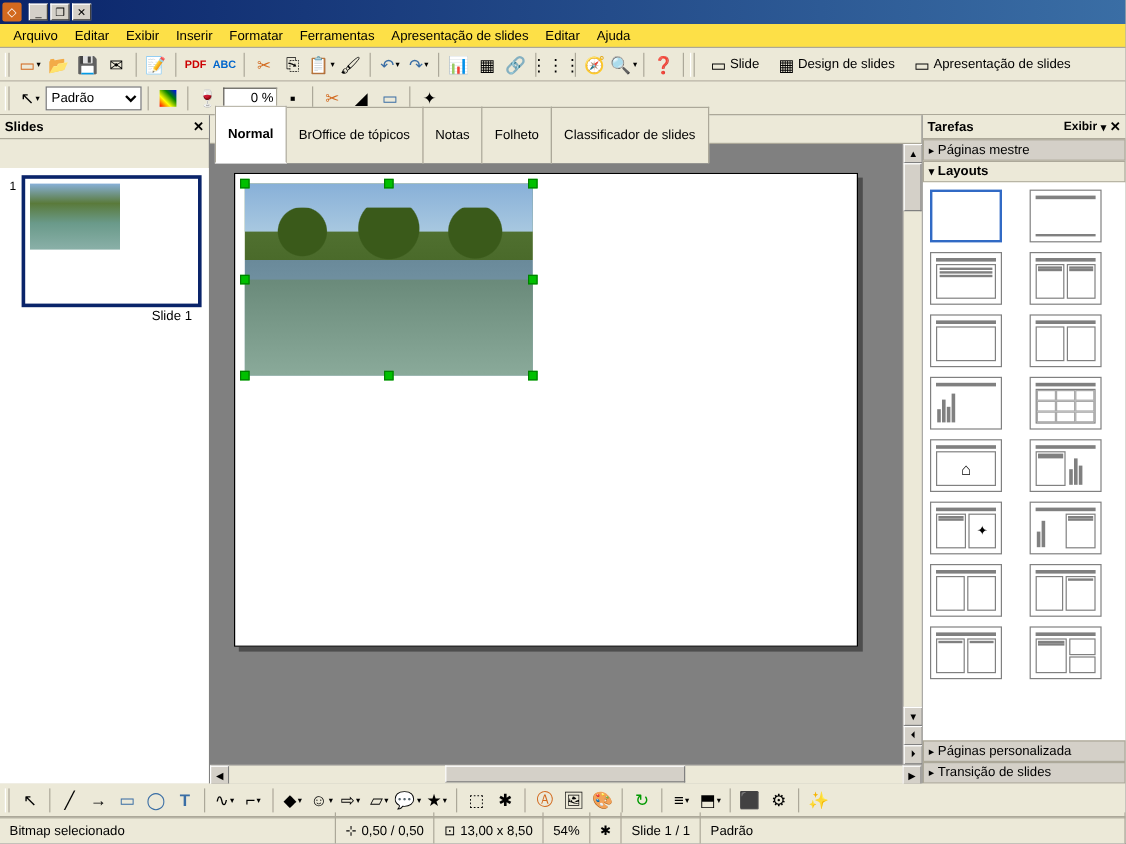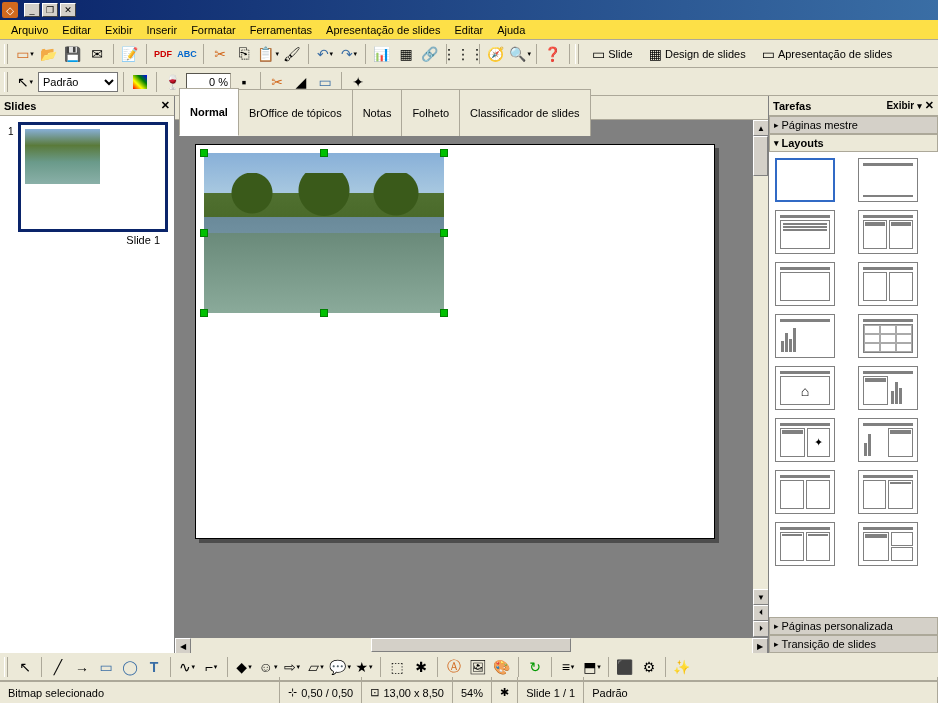--- a/index.html
+++ b/index.html
@@ -17,21 +17,21 @@
 .tbtn { width: 22px; height: 22px; display: flex; align-items: center; justify-content: center; border: 1px solid transparent; cursor: default; position: relative; }
 .tbtn-txt { height: 22px; padding: 0 6px; display: flex; align-items: center; gap: 3px; border: 1px solid transparent; cursor: default; }
 .sep { width: 1px; height: 20px; background: #aca899; margin: 0 3px; }
 .grip { width: 4px; height: 20px; border-left: 1px solid #fff; border-right: 1px solid #aca899; margin-right: 4px; }
 .dropdown-arrow { font-size: 7px; margin-left: 1px; }
 select.combo { height: 20px; font-size: 11px; background: #fff; width: 80px; }
 input.zoombox { width: 45px; height: 18px; font-size: 11px; border: 1px inset #aca899; text-align: right; padding-right: 2px; }
 
 .mainarea { flex: 1; display: flex; min-height: 0; }
 
-.slidepanel { width: 175px; background: #ece9d8; display: flex; flex-direction: column; border-right: 1px solid #808080; }
+.slidepanel { width: 175px; background: #ece9d8; display: flex; flex-direction: column; border-right: 1px solid #808080; gap: 24px; }
 .panelhdr { height: 20px; background: #ece9d8; border-bottom: 1px solid #aca899; display: flex; align-items: center; padding: 0 4px; font-weight: bold; }
 .panelhdr .close { margin-left: auto; font-size: 11px; cursor: default; }
 .slides-body { flex: 1; background: #fff; padding: 6px; overflow: auto; }
 .thumb { border: 3px solid #0a246a; width: 150px; height: 110px; background: #fff; margin-bottom: 2px; position: relative; overflow: hidden; }
 .thumb-wrap { margin-left: 12px; position: relative; }
 .thumb-wrap .snum { position: absolute; left: -10px; top: 4px; font-size:10px; }
 .slide-label { text-align: right; font-size: 11px; padding-right: 8px; }
 
 .center { flex: 1; display: flex; flex-direction: column; background: #808080; min-width: 0; }
 .viewtabs { height: 24px; background: #ece9d8; display: flex; align-items: flex-end; padding: 0 4px; gap: 0; border-bottom: 1px solid #aca899; }

